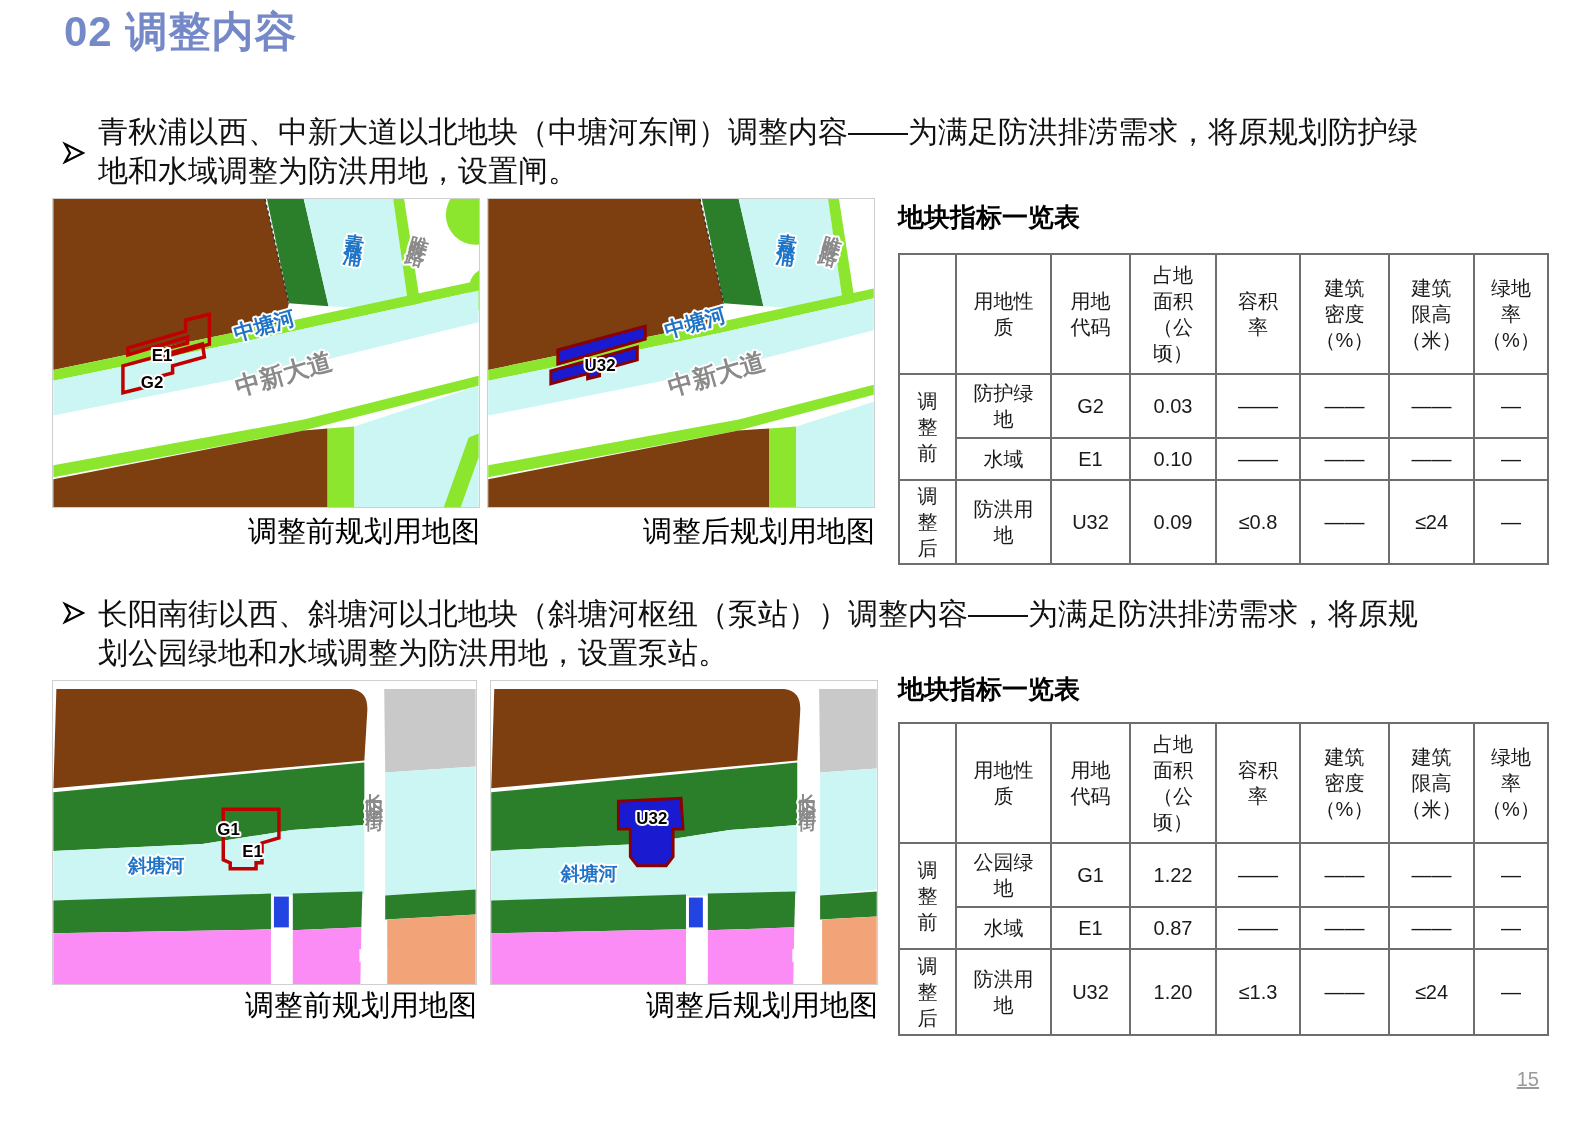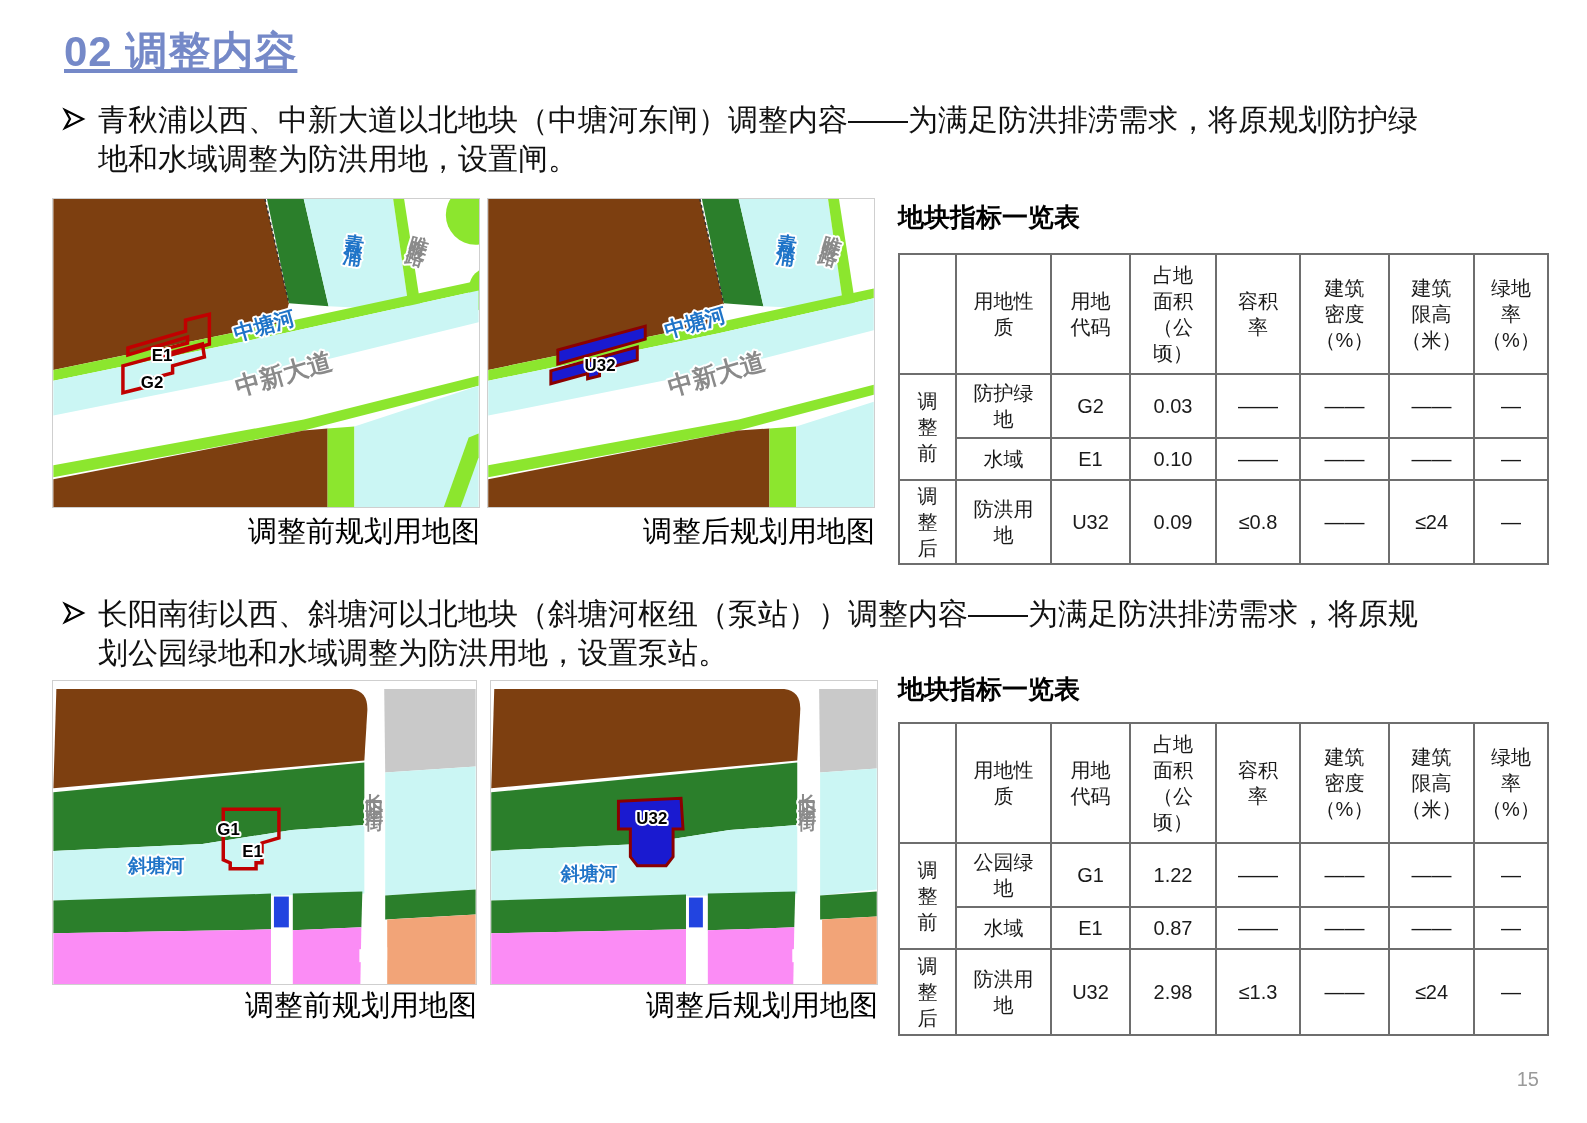--- a/index.html
+++ b/index.html
@@ -2,21 +2,21 @@
 <html><head>
 <meta charset="utf-8">
 <style>
   html,body{margin:0;padding:0;}
   body{
     width:1587px;height:1123px;position:relative;overflow:hidden;background:#ffffff;
     font-family:"Liberation Sans","DejaVu Sans",sans-serif;color:#1a1a1a;
   }
   .abs{position:absolute;}
   
-  .page-title{left:64px;top:24px;font-size:42px;font-weight:bold;color:#7589C8;letter-spacing:1px;text-decoration:underline;}
+  .page-title{left:64px;top:4px;font-size:42px;font-weight:bold;color:#7589C8;letter-spacing:1px;}
   
   .bullet{left:62px;width:1430px;display:flex;align-items:flex-start;}
   .bullet .marker{flex:0 0 36px;padding-top:7px;}
   .bullet .btext{font-size:30px;line-height:39px;color:#111;width:1338px;}
   
   .map{border:1px solid #cfcfcf;box-sizing:border-box;background:#fff;}
   .map svg{display:block;}
   .caption{font-size:29px;font-weight:normal;color:#000;text-align:right;}
   
   .c-brown{fill:#7D3F10;} .c-dg{fill:#2B7F2B;} .c-bg{fill:#8CE62E;} .c-cy{fill:#CBF6F4;}
@@ -27,28 +27,28 @@
     font-family:"Liberation Sans","DejaVu Sans",sans-serif;}
   .lbl-river{fill:#1F74C8;}
   .lbl-road{fill:#8A8A8A;}
   .lbl-parcel{fill:#000000;font-size:17px;}
   .vtext{writing-mode:vertical-rl;text-orientation:upright;letter-spacing:7px;}
   
   .tbl-title{font-size:26px;font-weight:bold;color:#000;}
   table.ind{border-collapse:collapse;table-layout:fixed;width:649px;}
   table.ind td{border:2px solid #6e6e6e;text-align:center;vertical-align:middle;
     font-size:20px;color:#1a1a1a;white-space:pre-line;line-height:26px;padding:0;}
-  .page-num{right:48px;top:1068px;font-size:20px;color:#9a9a9a;}
+  .page-num{right:48px;top:1068px;font-size:20px;color:#9a9a9a;text-decoration:underline;}
 </style>
 </head>
 <body>
 
 <div class="abs page-title">02 调整内容</div>
 
-<div class="abs bullet" style="top:100px;">
+<div class="abs bullet" style="top:112px;align-items:center;">
   <span class="marker">
     <svg width="24" height="24" viewBox="0 0 24 24">
         <polygon points="3,3 21,12 3,21 8,12" fill="#ffffff" stroke="#000000" stroke-width="2.2"></polygon>
       </svg>
   </span>
   <div class="btext">青秋浦以西、中新大道以北地块（中塘河东闸）调整内容——为满足防洪排涝需求，将原规划防护绿地和水域调整为防洪用地，设置闸。</div>
 </div>
 
 <div class="abs map" style="left:52px;top:198px;width:428px;height:310px;">
 <svg width="426" height="308" viewBox="0 0 428 310">
@@ -303,21 +303,21 @@
     <td>——</td>
     <td>—</td>
   </tr>
   <tr style="height:86px">
     <td>调
 整
 后</td>
     <td>防洪用
 地</td>
     <td>U32</td>
-    <td>2.98</td>
+    <td>1.20</td>
     <td>≤1.3</td>
     <td>——</td>
     <td>≤24</td>
     <td>—</td>
   </tr>
 </tbody>
   </table>
 
 <div class="abs page-num">15</div>
 

